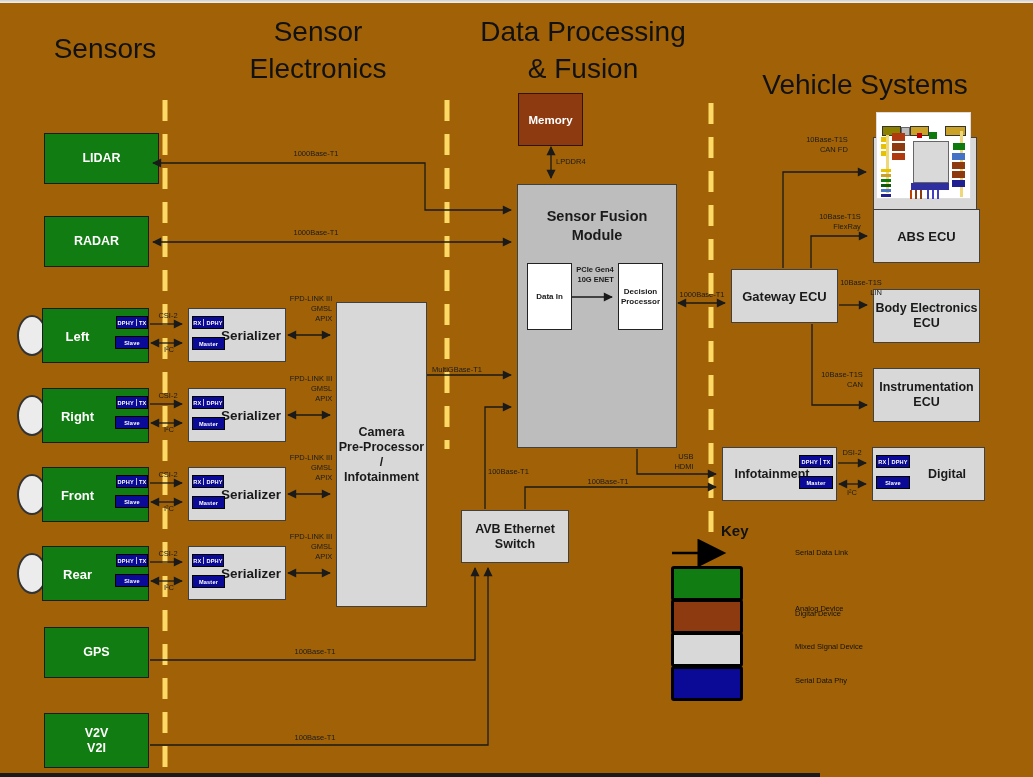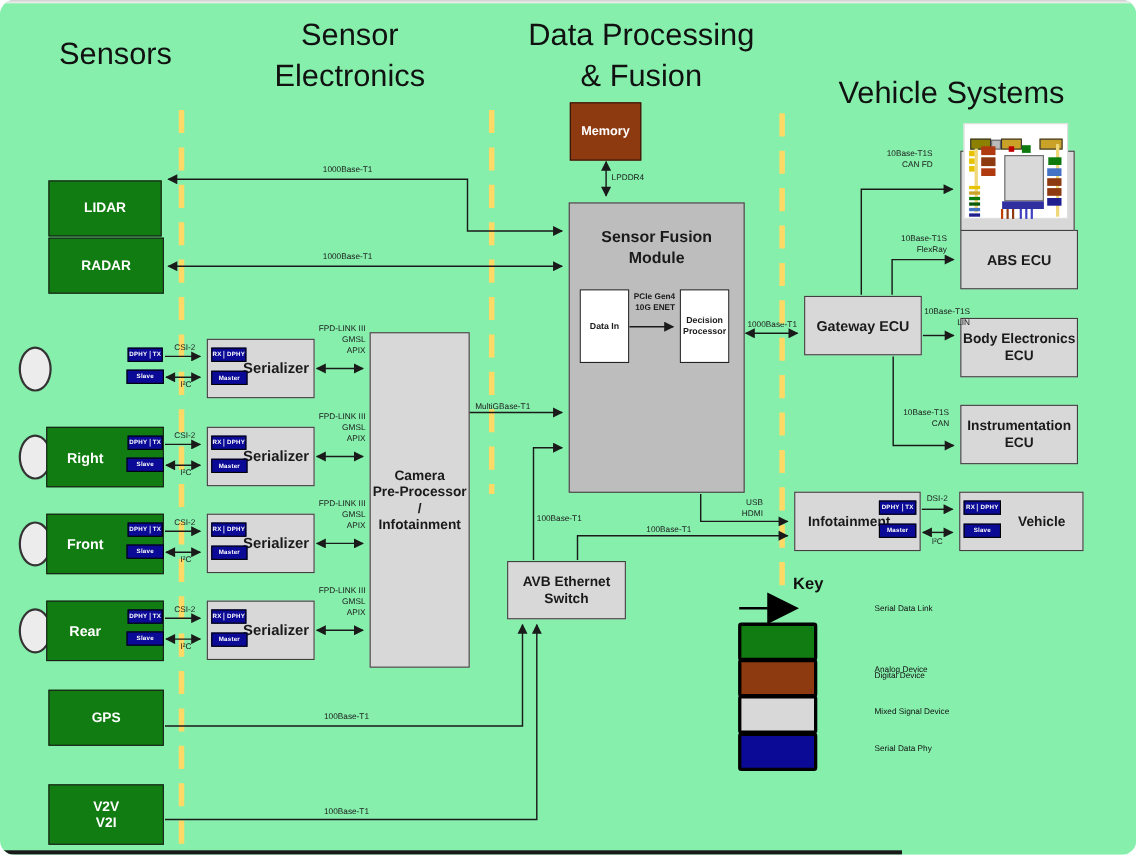--- a/index.html
+++ b/index.html
@@ -1,17 +1,17 @@
 <!DOCTYPE html>
 <html><head>
 <meta charset="utf-8">
 <style>
   html,body{margin:0;padding:0;background:#fff;}
-  .canvas{position:relative;width:1033px;height:777px;background:#86efac;
-          font-family:"Liberation Sans",sans-serif;overflow:hidden;border-radius:13px;}
+  .canvas{position:relative;width:1033px;height:777px;background:#a16207;
+          font-family:"Liberation Sans",sans-serif;overflow:hidden;}
   .topstrip{position:absolute;left:0;top:0;width:1033px;height:3px;
             background:linear-gradient(#cfcfcf,#f2f2f2);}
   .botstrip{position:absolute;left:0;top:773px;width:820px;height:4px;background:#1a1a1a;}
   .hdr{position:absolute;font-size:28px;color:#111;text-align:center;line-height:37px;}
   .box{position:absolute;box-sizing:border-box;border:1.8px solid #2b2b2b;
        display:flex;flex-direction:column;align-items:center;justify-content:center;
        text-align:center;font-weight:bold;color:#1a1a1a;}
   .green{background:#117C11;color:#fff;border-color:#1c1c1c;}
   .grayb{background:#D8D8D8;border-color:#404040;}
   .fusionb{background:#BDBDBD;border-color:#404040;}
@@ -109,35 +109,38 @@
       <path d="M838,463 H866" marker-end="url(#ah)"></path>
       <path d="M839,484 H866" marker-start="url(#ah)" marker-end="url(#ah)"></path>
 
       <path d="M150,660 H475 V568" marker-end="url(#ah)"></path>
       <path d="M150,745 H488 V568" marker-end="url(#ah)"></path>
     </g>
 
     <path d="M672,553 H722" stroke="#000" stroke-width="2.4" fill="none" marker-end="url(#ahb)"></path>
   </svg>
 
-  <div class="box green fs12" style="left:44px;top:133px;width:103px;height:51px;margin-top:31px;">
+  <div class="box green fs12" style="left:44px;top:133px;width:115px;height:51px;">
     <span>LIDAR</span>
   </div>
   <div class="box green fs12" style="left:44px;top:216px;width:105px;height:51px;">
     <span>RADAR</span>
   </div>
   <div class="box green fs12" style="left:44px;top:627px;width:105px;height:51px;">
     <span>GPS</span>
   </div>
   <div class="box green fs12" style="left:44px;top:713px;width:105px;height:55px;">
     <span>V2V</span>
     <span>V2I</span>
   </div>
 
   <div class="lens" style="left:17px;top:315px;"></div>
+  <div class="box green cam" style="left:42px;top:308px;width:107px;height:55px;">
+    <span class="cam-label">Left</span>
+  </div>
   <div class="badge" style="left:116px;top:316px;width:32px;height:13px;">
     <span>DPHY</span>
       <span class="sep"></span>
       <span>TX</span>
   </div>
   <div class="badge" style="left:115px;top:336px;width:34px;height:13px;">
     <span>Slave</span>
   </div>
   <div class="box grayb" style="left:188px;top:308px;width:98px;height:54px;">
     <span class="ser-label">Serializer</span>
@@ -342,21 +345,21 @@
   </div>
   <div class="badge" style="left:799px;top:455px;width:34px;height:13px;">
     <span>DPHY</span>
       <span class="sep"></span>
       <span>TX</span>
   </div>
   <div class="badge" style="left:799px;top:476px;width:34px;height:13px;">
     <span>Master</span>
   </div>
   <div class="box grayb" style="left:872px;top:447px;width:113px;height:54px;">
-    <span class="abs" style="right:4px;top:50%;transform:translateY(-50%);width:66px;font-size:12.5px;font-weight:bold;text-align:center;">Vehicle</span>
+    <span class="abs" style="right:4px;top:50%;transform:translateY(-50%);width:66px;font-size:12.5px;font-weight:bold;text-align:center;">Digital</span>
   </div>
   <div class="badge" style="left:876px;top:455px;width:34px;height:13px;">
     <span>RX</span>
       <span class="sep"></span>
       <span>DPHY</span>
   </div>
   <div class="badge" style="left:876px;top:476px;width:34px;height:13px;">
     <span>Slave</span>
   </div>
 

